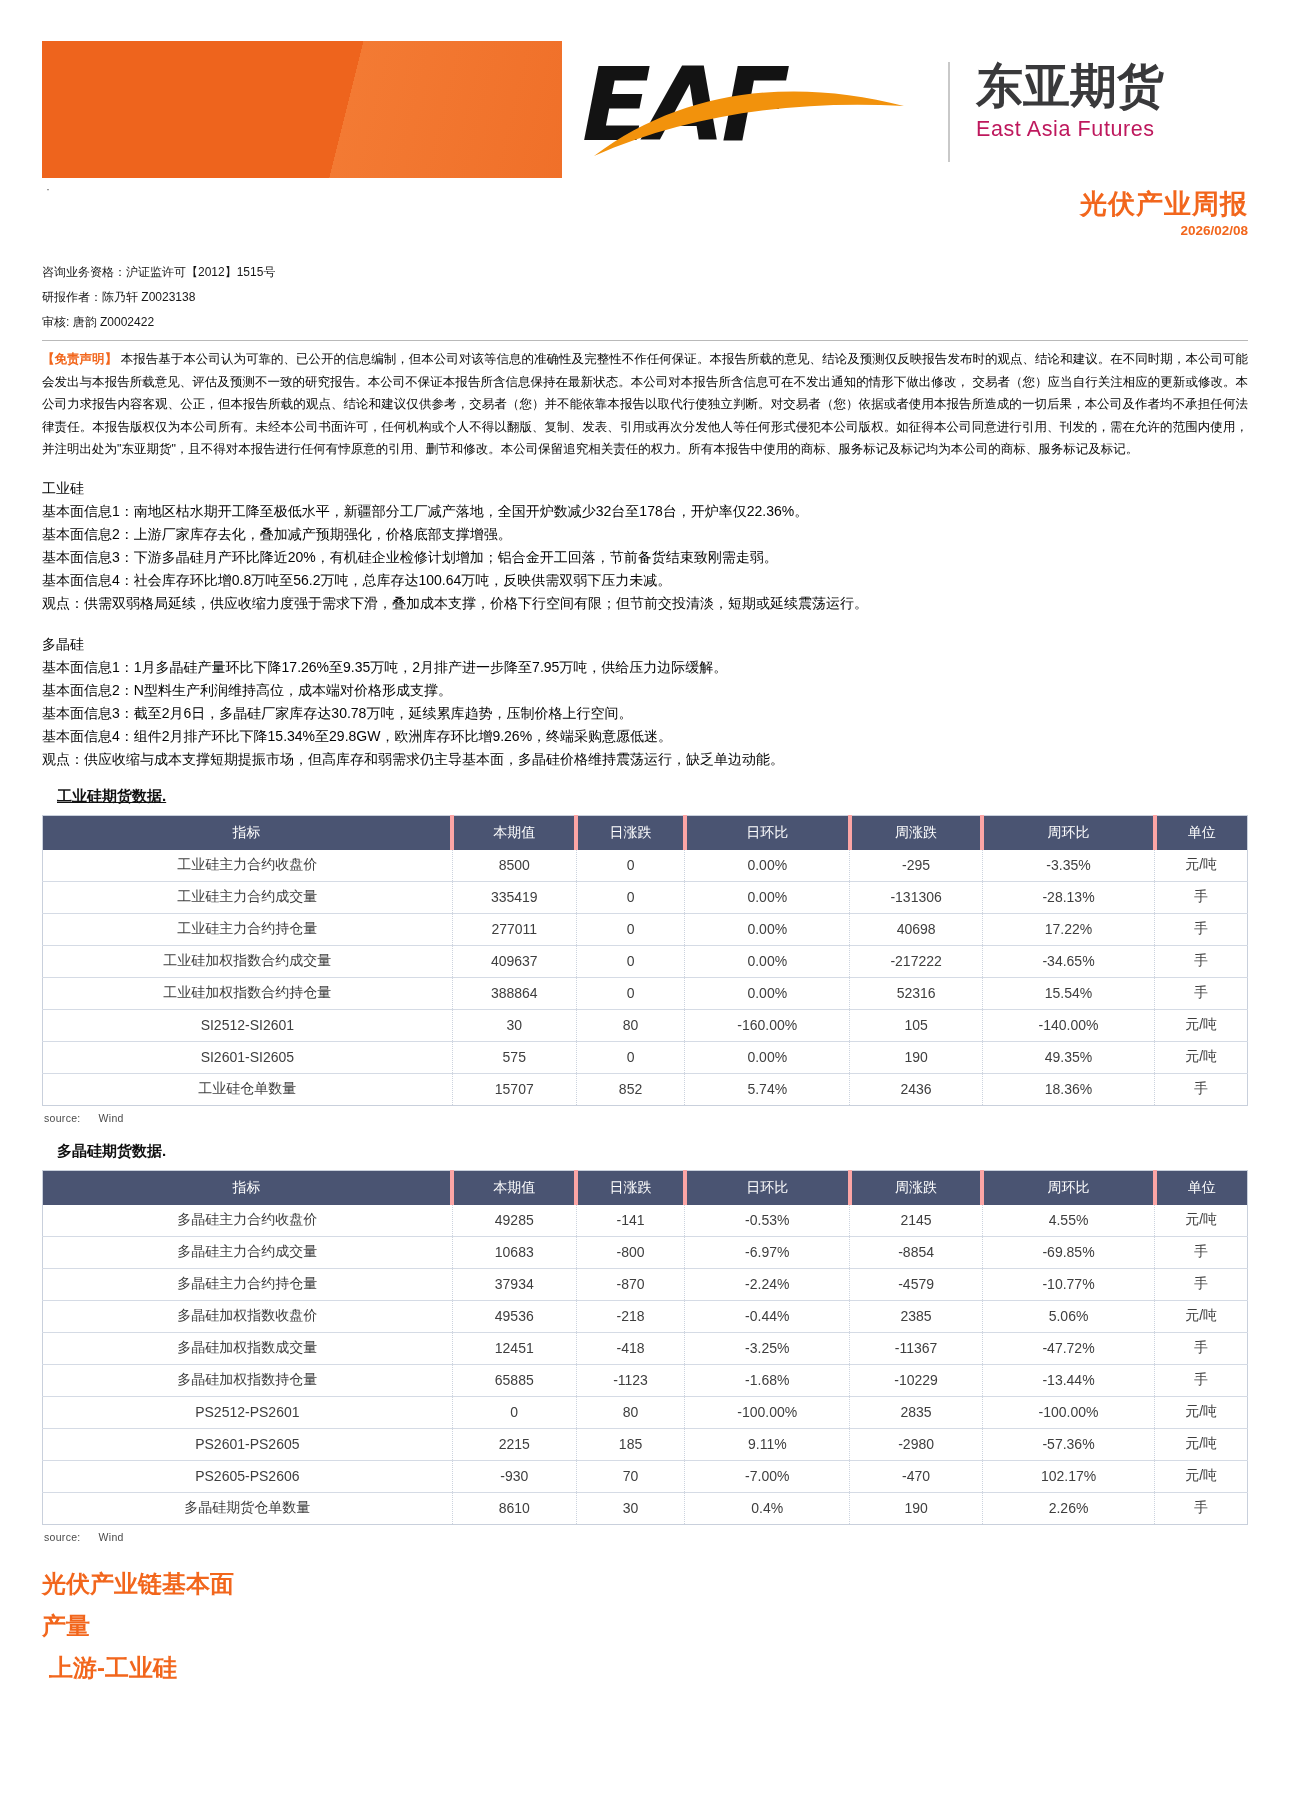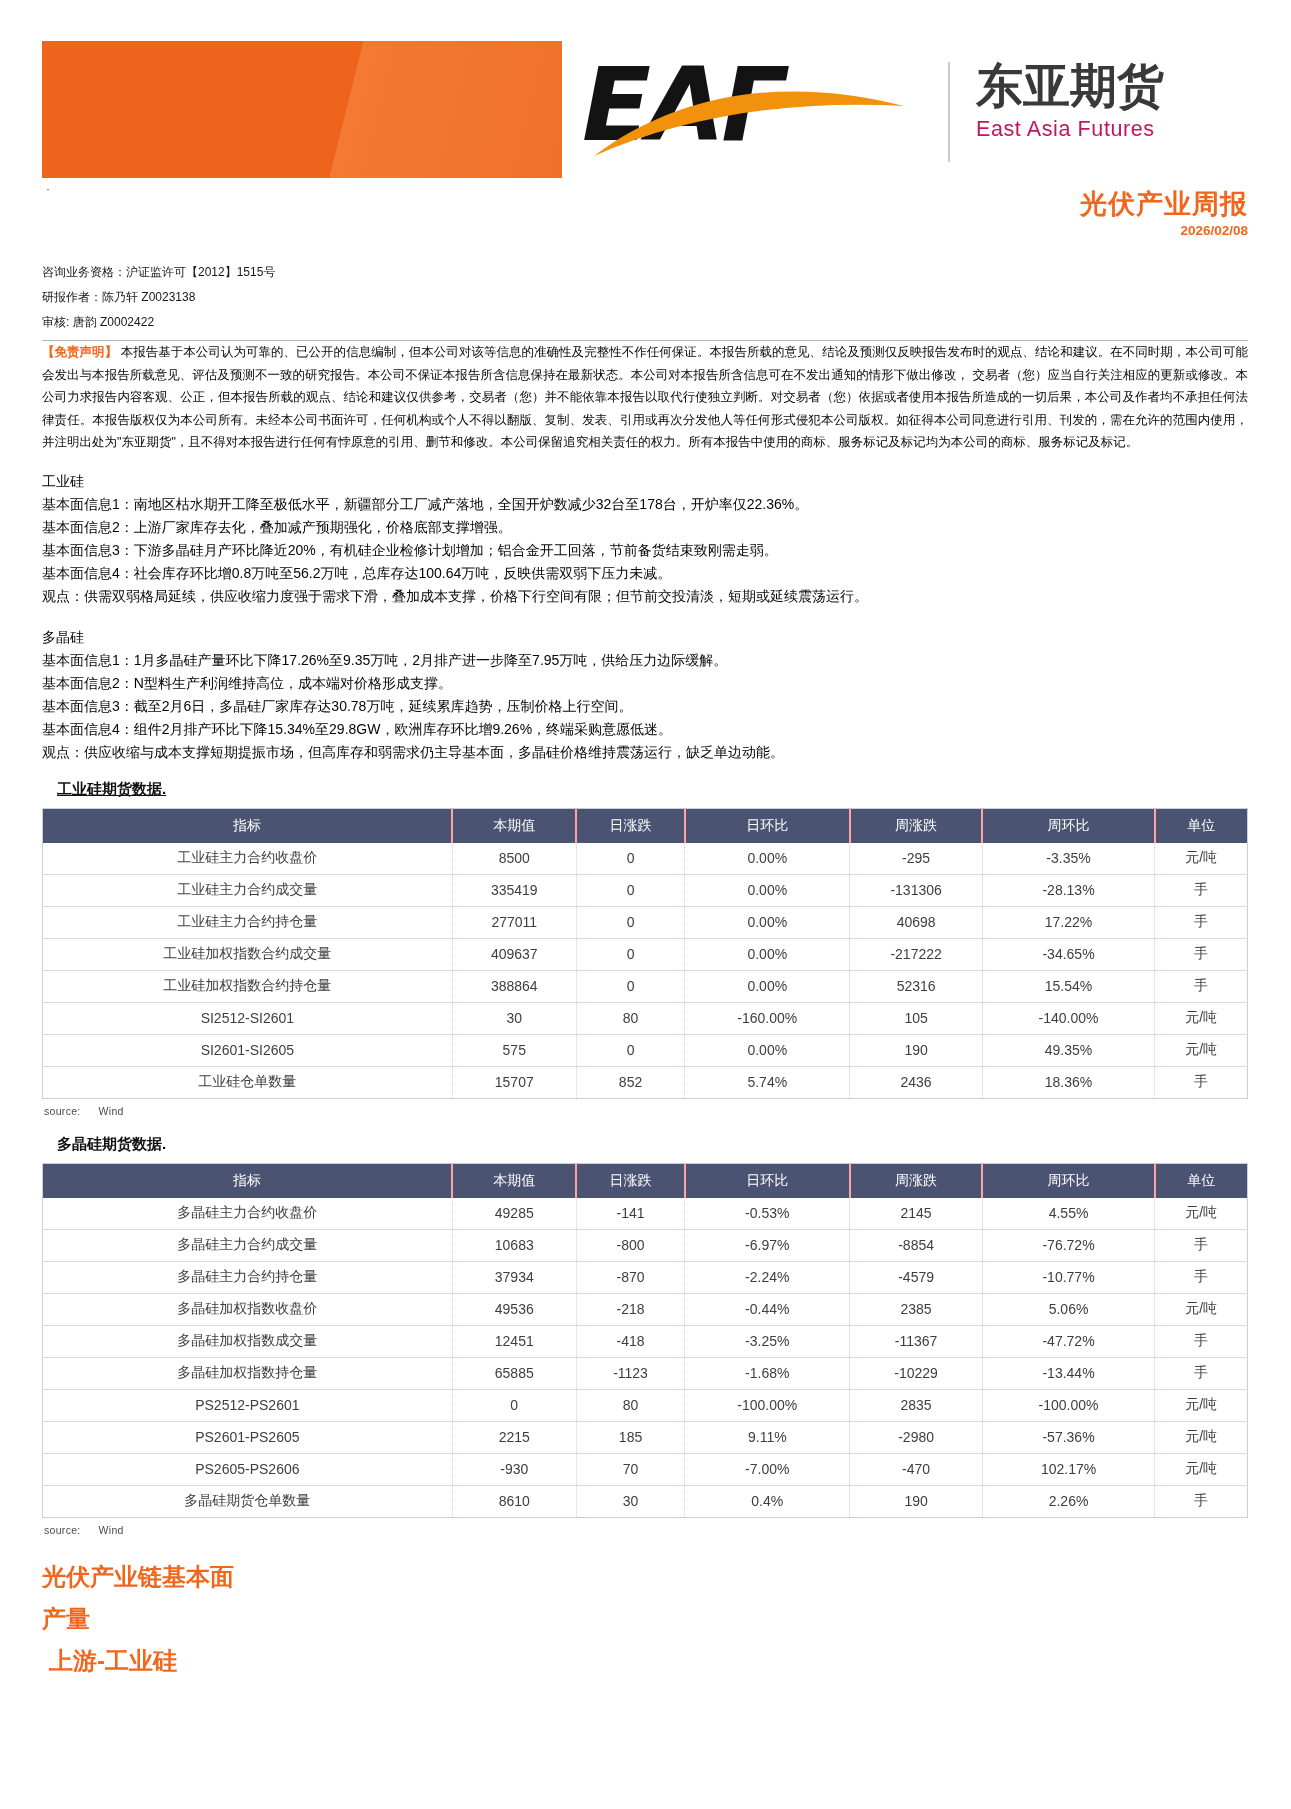--- a/index.html
+++ b/index.html
@@ -57,21 +57,21 @@
   }
   .report-date { color: #f2661c; font-size: 13.5px; font-weight: 700; margin-top: 3px; line-height: 16px; }
 
   
   .content { padding: 0 43px 0 42px; }
   .meta { margin-top: 21px; }
   .meta-line { font-size: 12px; color: #161616; line-height: 25px; }
 
   
   .disclaimer {
-    margin-top: 5px; border-top: 1px solid #b9b9b9; 
+    margin-top: 5px; border-top: 1px solid #b9b9b9; padding-top: 7px;
     font-size: 12.5px; line-height: 22.6px; text-align: justify; color: #060606;
   }
   .disclaimer-label { color: #f2661c; font-weight: 700; }
 
   
   .section { margin-top: 16px; }
   .section-2 { margin-top: 18px; }
   .section-heading { font-size: 14px; line-height: 23px; color: #050505; }
   .section-line { font-size: 14px; line-height: 23px; color: #050505; }
 
@@ -80,21 +80,21 @@
   .table-block-2 { margin-top: 18px; }
   .table-title { font-size: 15px; font-weight: 700; color: #111; margin-left: 15px; margin-bottom: 9px; }
   .table-title.underlined { text-decoration: underline; }
   table.data-table {
     width: 100%; border-collapse: collapse; table-layout: fixed;
     border: 1px solid #c9d0dc; font-size: 14px;
   }
   table.data-table thead th {
     background: #4a5472; color: #ffffff; font-weight: 400;
     padding: 8px 4px; text-align: center; font-size: 14px;
-    border-right: 2px solid #fca5a5;
+    border-right: 4px solid #fca5a5;
   }
   table.data-table thead th:last-child { border-right: none; }
   table.data-table tbody td {
     text-align: center; color: #3e3e3e; padding: 6.5px 4px;
     border-bottom: 1px solid #d5dbe5; border-right: 1px dotted #ccd3de;
     white-space: nowrap; overflow: hidden;
   }
   table.data-table tbody td:last-child { border-right: none; }
   table.data-table tbody tr:last-child td { border-bottom: none; }
   .source-line { margin-top: 6px; margin-left: 2px; font-size: 10.5px; color: #4a4a4a; letter-spacing: 0.3px; }
@@ -297,21 +297,21 @@
               <td>2145</td>
               <td>4.55%</td>
               <td>元/吨</td>
             </tr>
             <tr>
               <td>多晶硅主力合约成交量</td>
               <td>10683</td>
               <td>-800</td>
               <td>-6.97%</td>
               <td>-8854</td>
-              <td>-76.72%</td>
+              <td>-69.85%</td>
               <td>手</td>
             </tr>
             <tr>
               <td>多晶硅主力合约持仓量</td>
               <td>37934</td>
               <td>-870</td>
               <td>-2.24%</td>
               <td>-4579</td>
               <td>-10.77%</td>
               <td>手</td>

